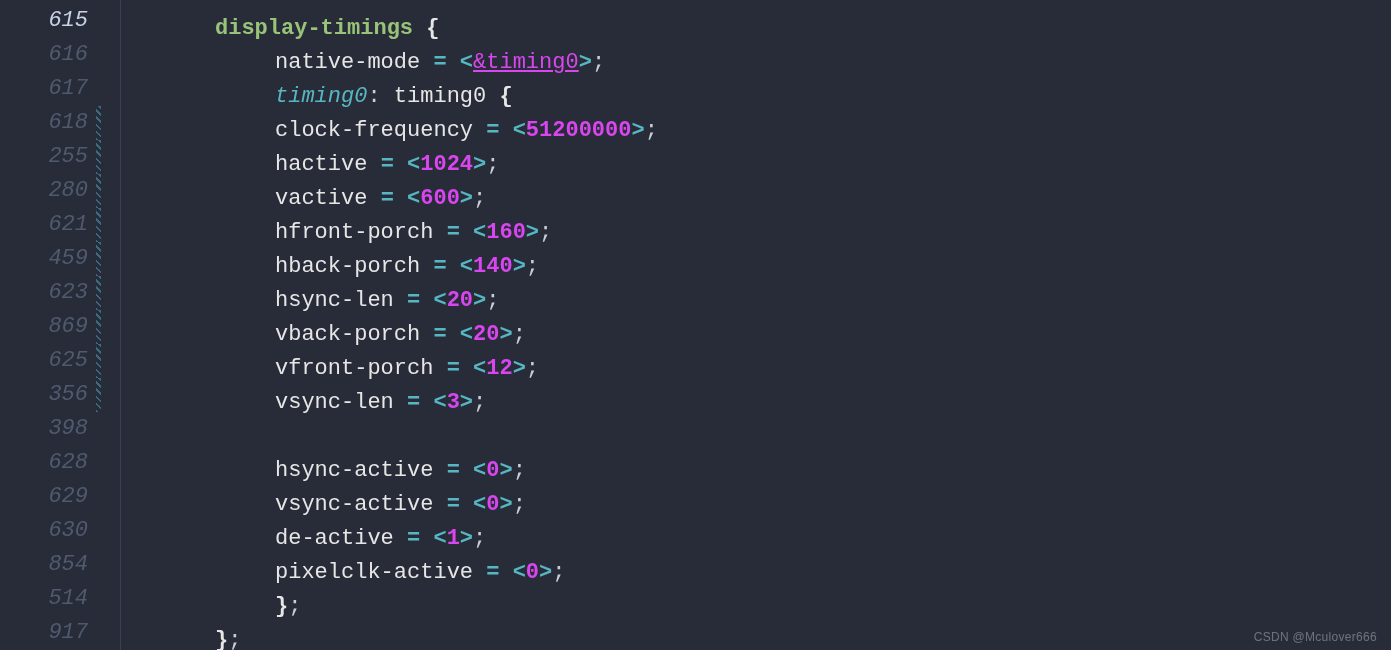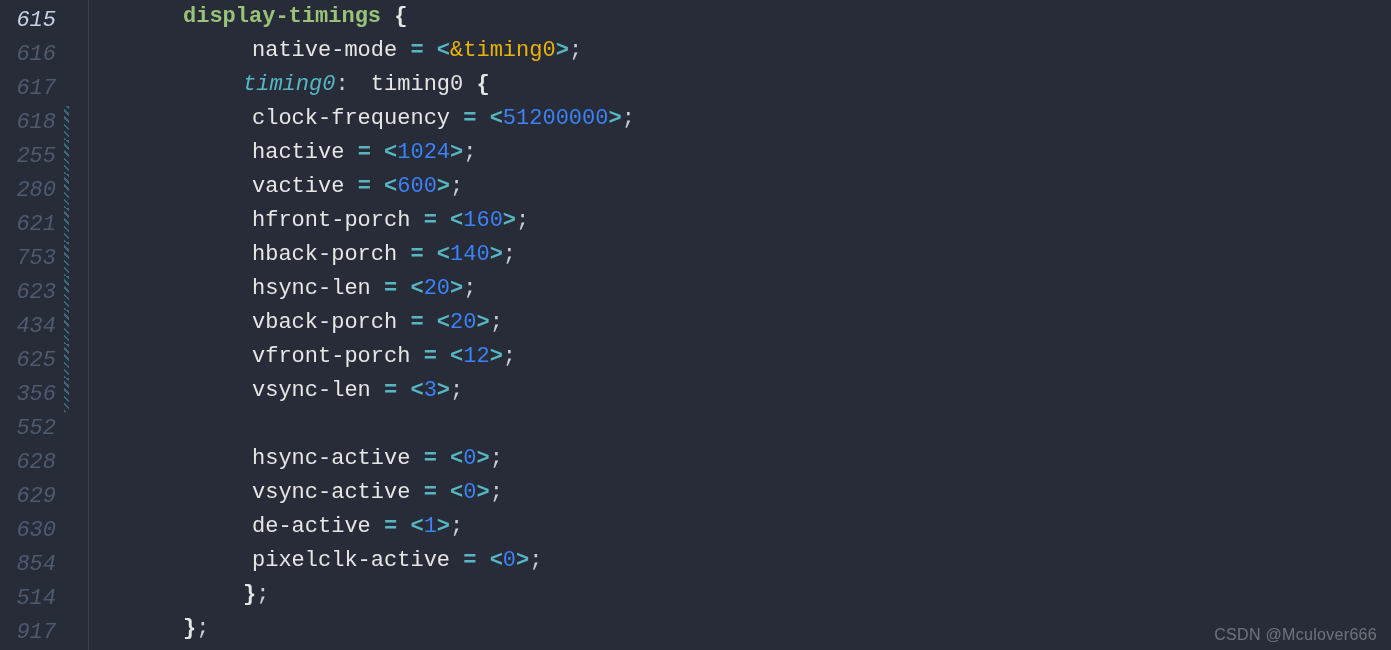--- a/index.html
+++ b/index.html
@@ -17,20 +17,21 @@
     height: 100%;
   }
   .gutter {
     width: 60px;
     text-align: right;
     color: #4f5a6f;
     user-select: none;
     padding-top: 4px;
     padding-right: 4px;
     box-sizing: border-box;
+    margin-left: 32px;
   }
   .gutter .ln {
     height: 34px;
     line-height: 34px;
     font-style: italic;
     font-weight: 500;
   }
   .gutter .ln.active {
     color: #c8d2e6;
   }
@@ -55,67 +56,67 @@
     margin-left: 2px;
   }
   .divider {
     width: 1px;
     background: #3a4050;
     margin-left: 18px;
     margin-right: 14px;
   }
   .code {
     flex: 1;
-    padding-top: 0;
+    padding-top: 12px;
     white-space: pre;
     color: #c9d2e3;
     position: relative;
   }
   .code .line {
     height: 34px;
     line-height: 34px;
   }
   .ind1 { padding-left: 80px; }
   .ind2 { padding-left: 140px; }
   .tk-keyword { color: #98c379; font-weight: 600; }
-  .tk-ident   { color: #e6e6e6; margin-left: 9px; }
+  .tk-ident   { color: #e6e6e6; }
   .tk-punct   { color: #c8cdd9; }
   .tk-op      { color: #56b6c2; font-weight: 600; }
-  .tk-num     { color: #3b82f6; font-weight: 400; }
+  .tk-num     { color: #d946ef; font-weight: 700; }
   .tk-label   { color: #56b6c2; font-style: italic; font-weight: 500;}
   .tk-brace   { color: #e6e6e6; font-weight: 600;}
-  .tk-ref     { color: #eab308;}
+  .tk-ref     { color: #d946ef; text-decoration: underline;}
   .watermark {
     position: absolute;
     right: 14px;
     bottom: 6px;
     color: rgba(220,225,235,0.38);
     font-family: sans-serif;
-    font-size: 16px;
+    font-size: 12px;
     letter-spacing: .3px;
   }
 </style>
 </head>
 <body>
 
 <div class="editor">
   <div class="gutter" id="gutter">
       <div class="ln active">615</div>
       <div class="ln">616</div>
       <div class="ln">617</div>
       <div class="ln">618</div>
       <div class="ln">255</div>
       <div class="ln">280</div>
       <div class="ln">621</div>
-      <div class="ln">753</div>
+      <div class="ln">459</div>
       <div class="ln">623</div>
-      <div class="ln">434</div>
+      <div class="ln">869</div>
       <div class="ln">625</div>
       <div class="ln">356</div>
-      <div class="ln">552</div>
+      <div class="ln">398</div>
       <div class="ln">628</div>
       <div class="ln">629</div>
       <div class="ln">630</div>
       <div class="ln">854</div>
       <div class="ln">514</div>
       <div class="ln">917</div>
     </div>
   <div class="marker-col" id="markers">
       <div class="mk"></div>
       <div class="mk"></div>

